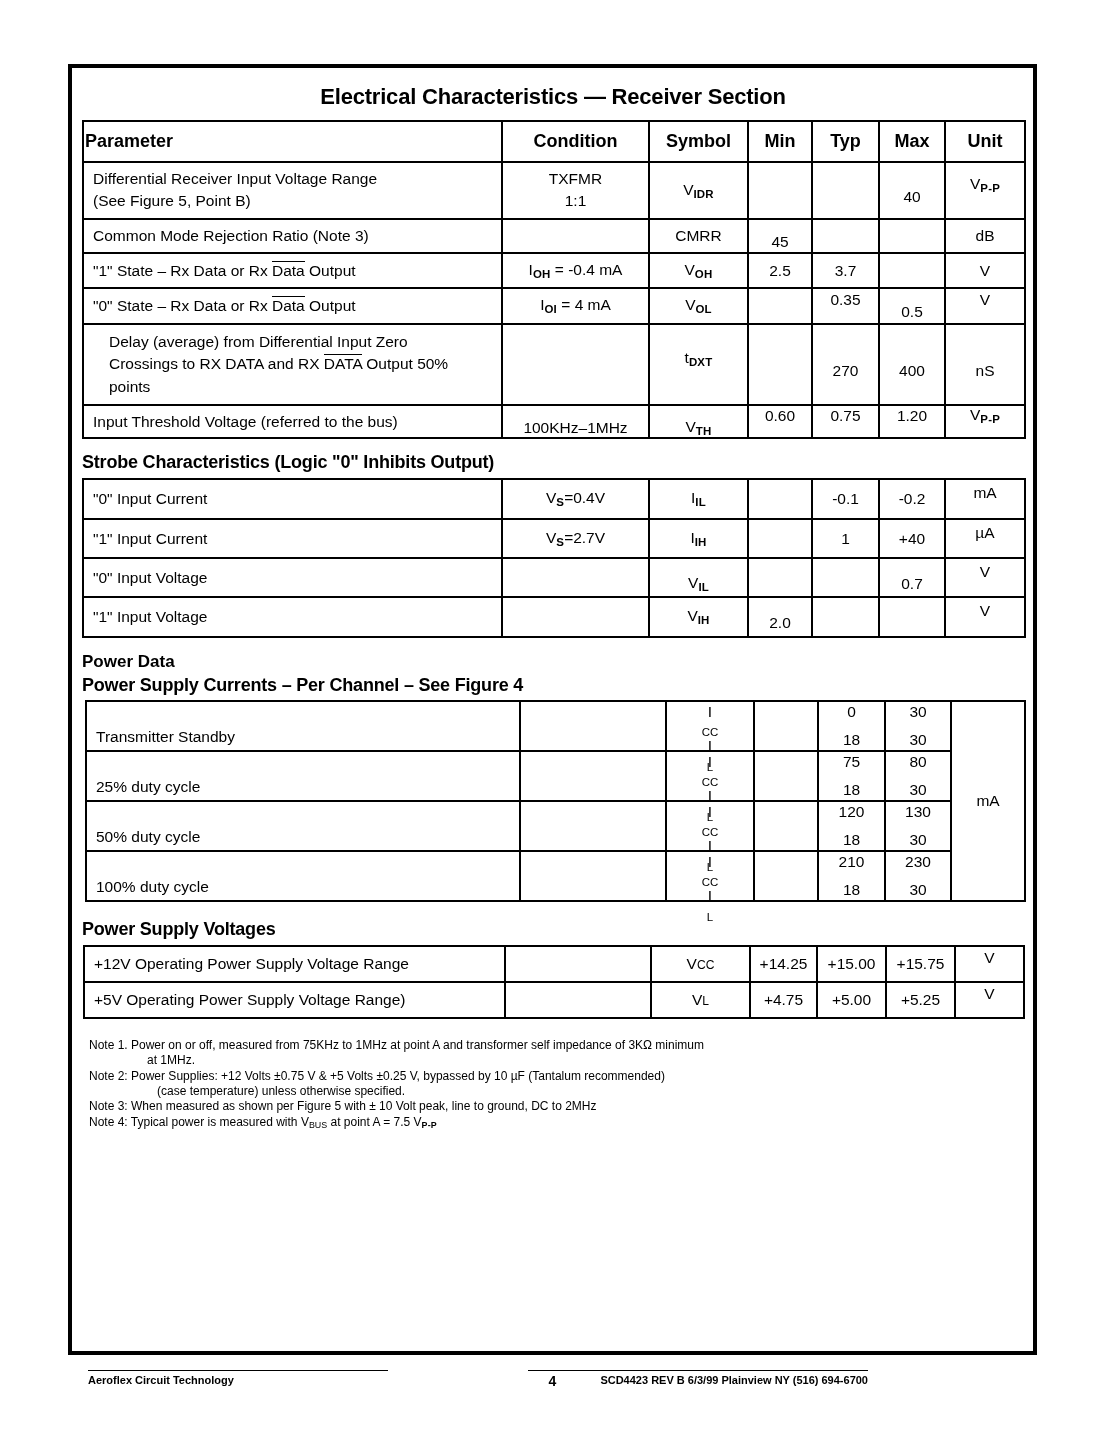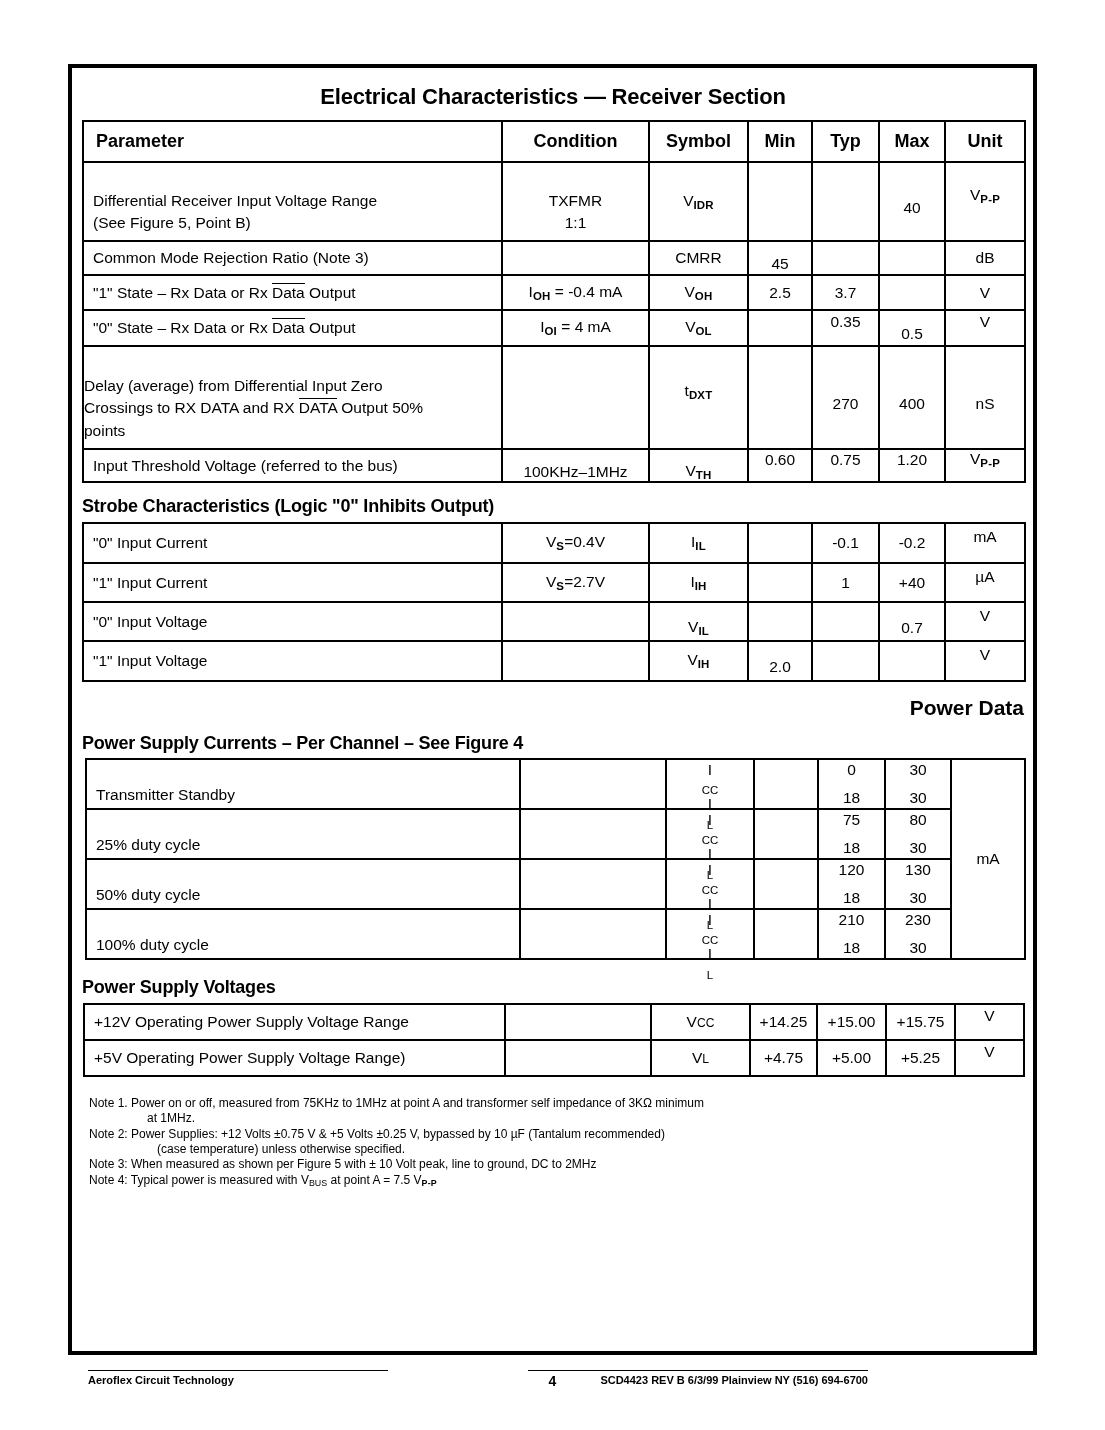--- a/index.html
+++ b/index.html
@@ -36,24 +36,24 @@
 
   
   .doc-title {
     font-size: 22px;
     font-weight: bold;
     text-align: center;
     letter-spacing: -0.2px;
     margin: 6px 0 10px 0;
   }
   .section-title-center {
-    font-size: 21px;
+    font-size: 17px;
     font-weight: bold;
-    text-align: right;
-    margin: 14px 0 13px 0;
+    text-align: left;
+    margin: 14px 0 3px 0;
   }
   .section-title-left {
     font-size: 18px;
     font-weight: bold;
     text-align: left;
     margin: 2px 0 4px 0;
     letter-spacing: -0.2px;
   }
   .section-title-left.sp-strobe { margin: 13px 0 5px 0; }
   .section-title-left.sp-psv { margin: 17px 0 5px 0; }
@@ -74,21 +74,21 @@
   }
   table.spec th {
     font-weight: bold;
     font-size: 18px;
   }
   .cell {
     padding: 3px 6px;
     line-height: 1.25;
   }
   .cell.l { text-align: left; padding-left: 9px; }
-  .cell.tall { line-height: 1.45; margin-top: 22px; }
+  .cell.tall { line-height: 1.45; }
 
   
   col.c-param { width: 419px; }
   col.c-cond  { width: 147px; }
   col.c-sym   { width: 99px; }
   col.c-min   { width: 64px; }
   col.c-typ   { width: 67px; }
   col.c-max   { width: 66px; }
   col.c-unit  { width: 80px; }
   .up2  { position: relative; top: -6px; }
@@ -203,21 +203,21 @@
         <col class="c-cond">
         <col class="c-sym">
       <col class="c-min">
         <col class="c-typ">
         <col class="c-max">
         <col class="c-unit">
     </colgroup>
     <thead>
       <tr>
         <th>
-            <div class="cell l" style="padding:8px 12px;border-radius:13px;">Parameter</div>
+            <div class="cell l" style="padding:8px 1px;border-radius:13px;">Parameter</div>
           </th>
         <th>
             <div class="cell">Condition</div>
           </th>
         <th>
             <div class="cell">Symbol</div>
           </th>
         <th>
             <div class="cell">Min</div>
           </th>
@@ -331,21 +331,21 @@
         <td>
             <div class="cell dn2">0.5</div>
           </td>
         <td>
             <div class="cell up2">V</div>
           </td>
       </tr>
 
       <tr>
         <td>
-          <div class="cell l tall" style="padding:6px 0;">
+          <div class="cell l tall" style="padding:6px 25px;">
             <div>Delay (average) from Differential Input Zero</div>
             <div><span>Crossings to RX DATA and RX </span><span class="ovl">DATA</span><span> Output 50%</span></div>
             <div>points</div>
           </div>
         </td>
         <td>
             <div class="cell"></div>
           </td>
         <td>
           <div class="cell up2"><span>t</span><sub class="b">DXT</sub></div>

